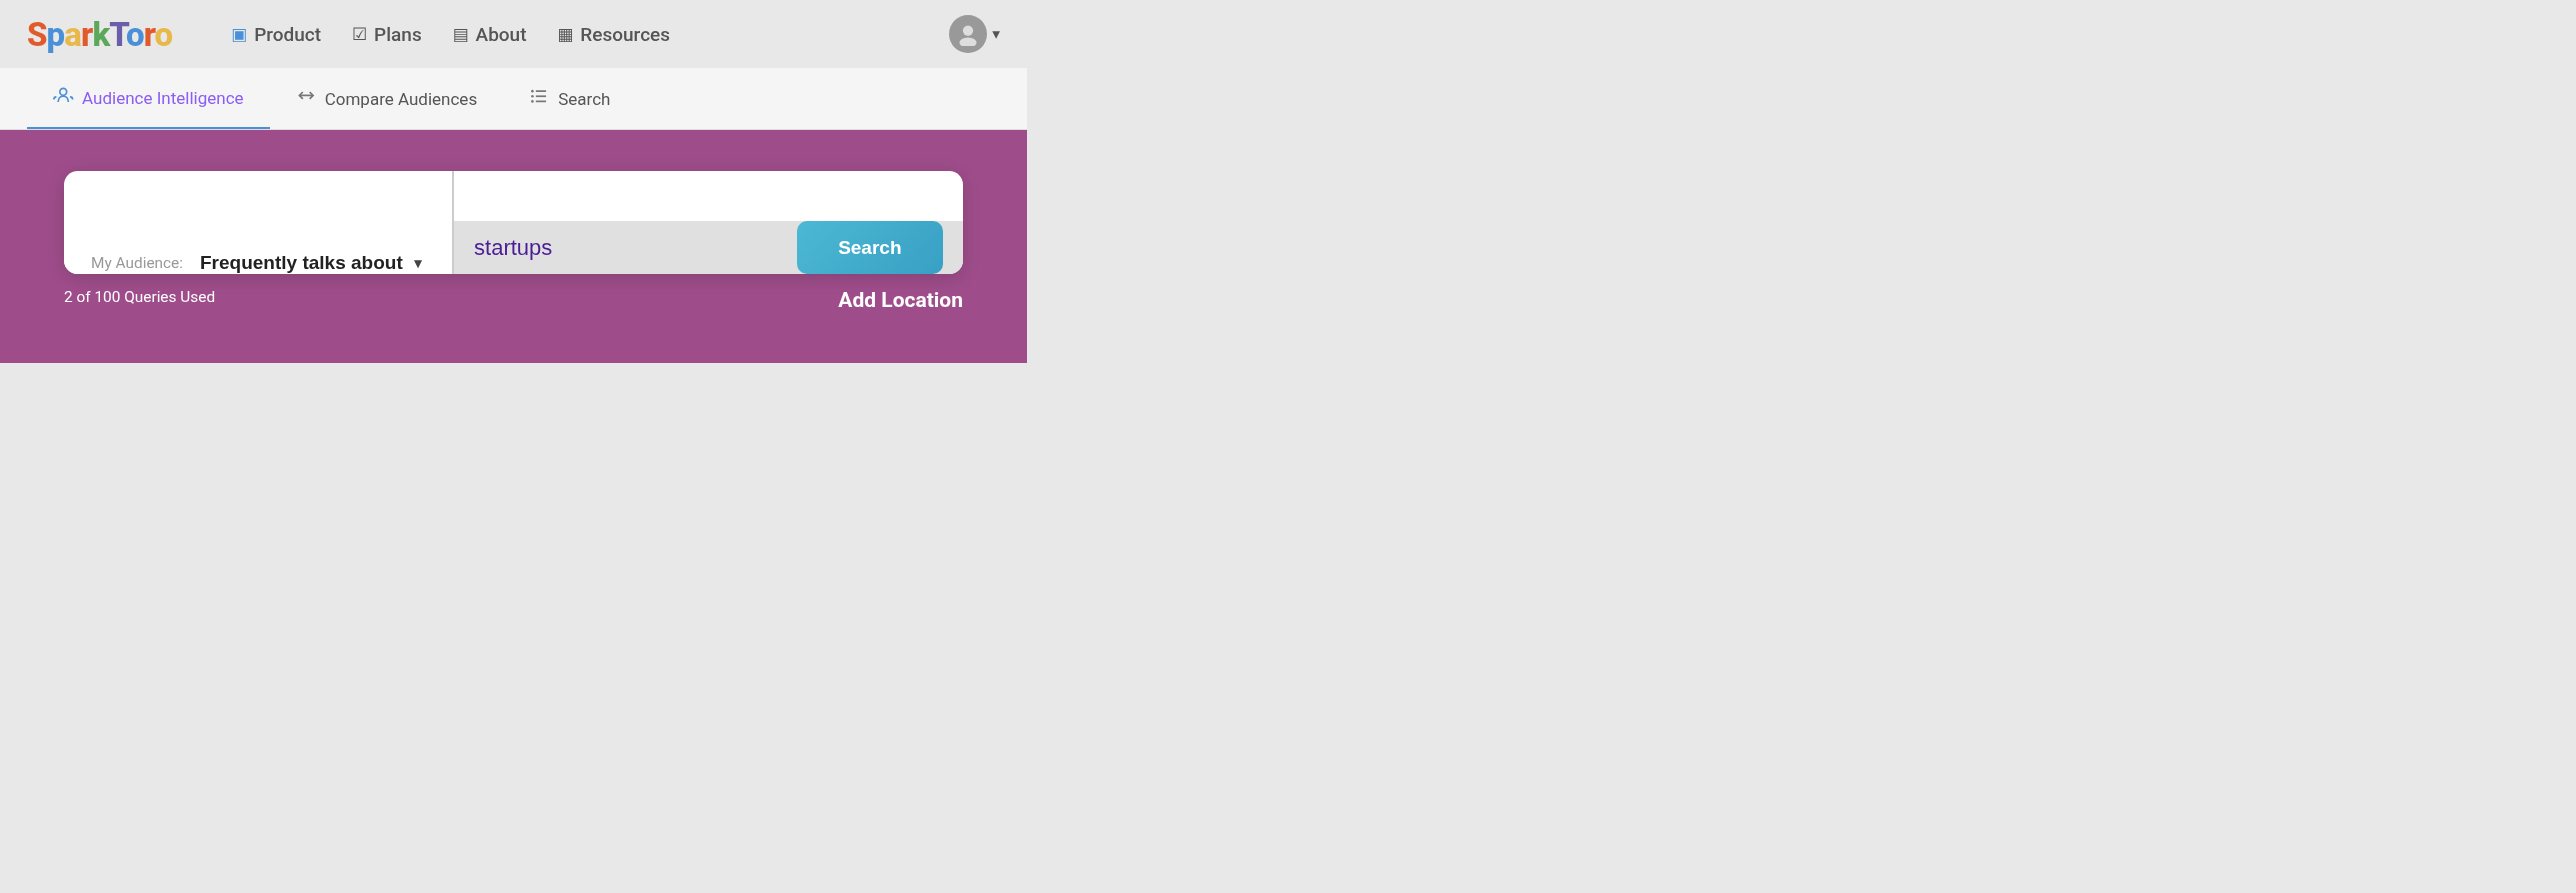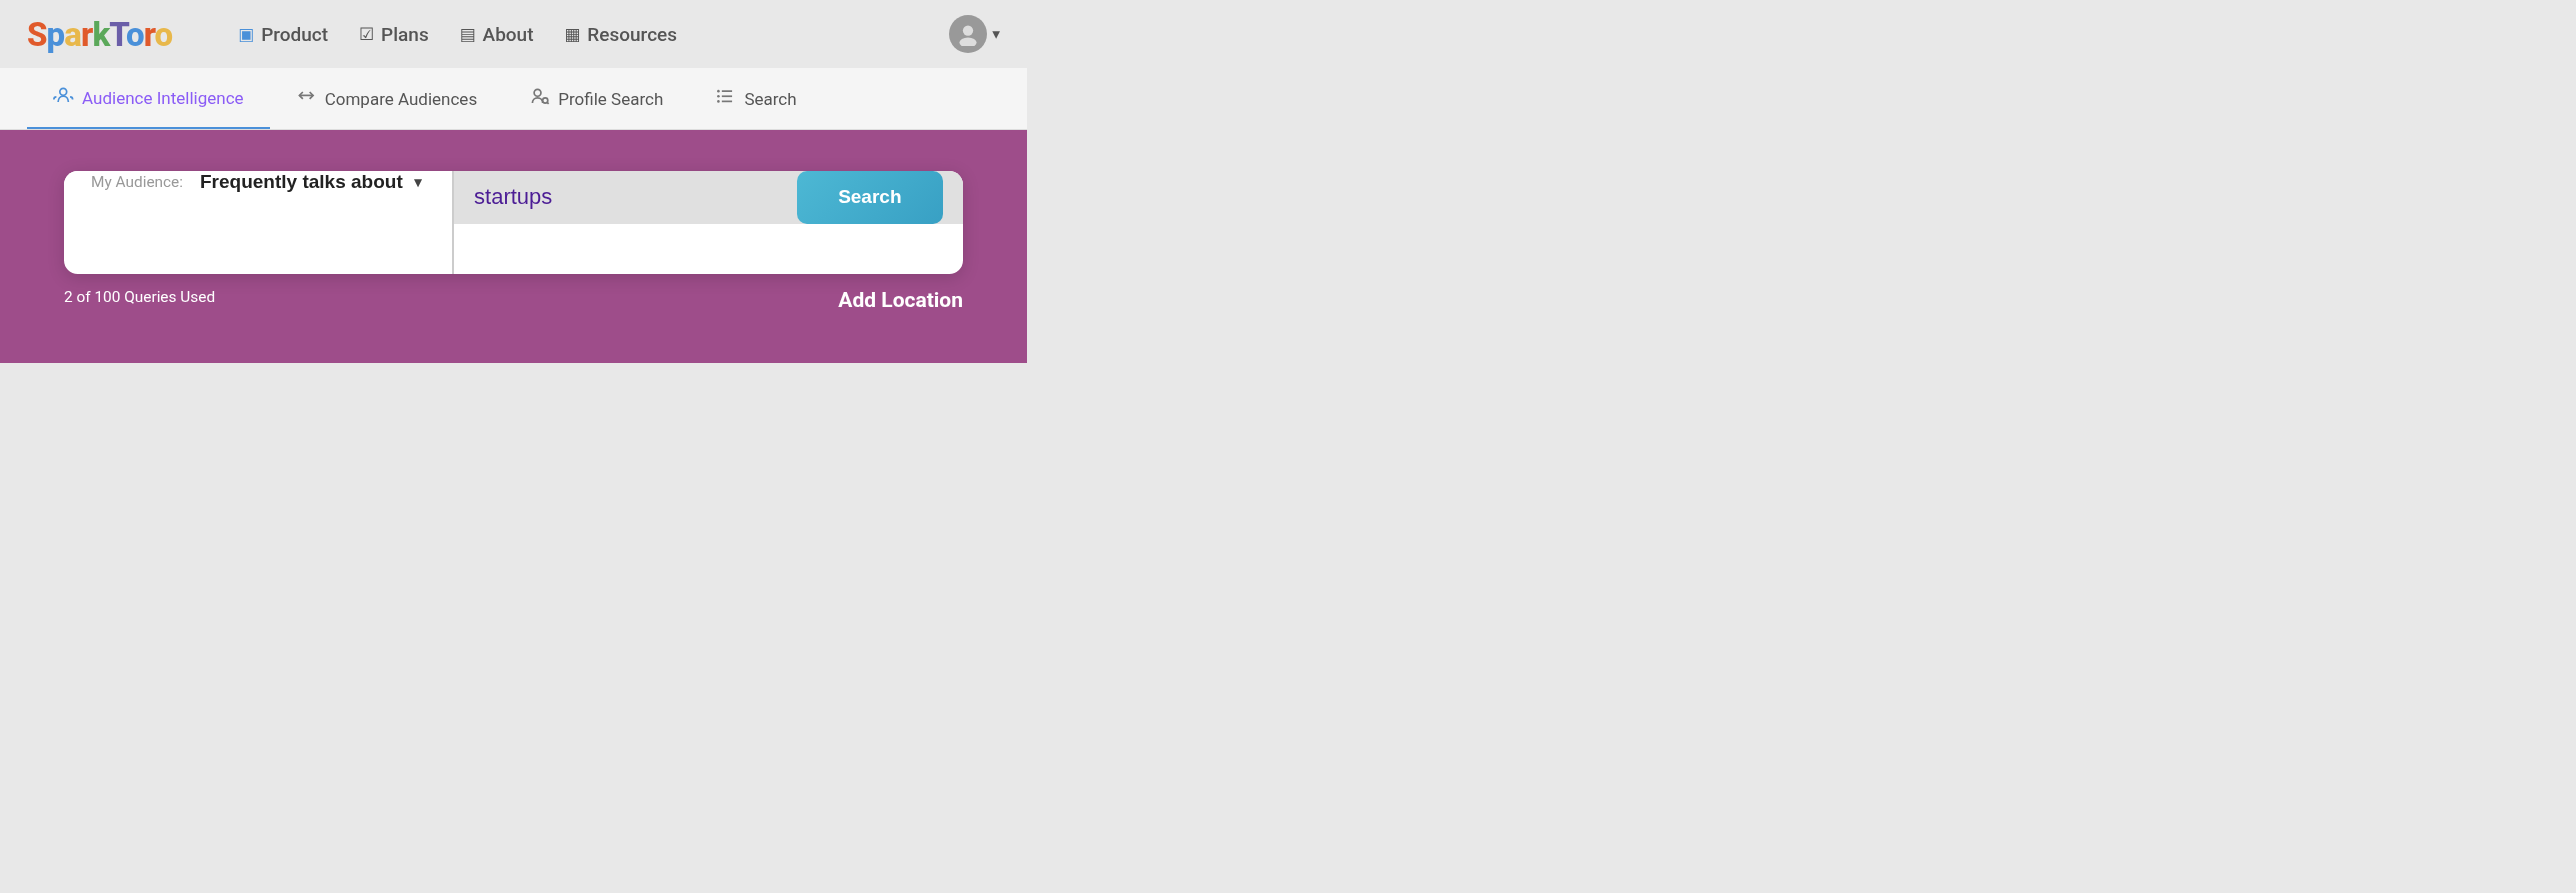--- a/index.html
+++ b/index.html
@@ -17,21 +17,21 @@
       align-items: center;
       padding: 0 27px;
       height: 68px;
       gap: 34px;
     }
 
     .logo {
       font-size: 33px;
       font-weight: 800;
       letter-spacing: -0.9px;
-      margin-right: 32px;
+      margin-right: 25px;
     }
     .logo-s { color: #e05a2b; }
     .logo-p { color: #4a90d9; }
     .logo-a { color: #e8b84b; }
     .logo-r { color: #e05a2b; }
     .logo-k { color: #5ba85a; }
     .logo-T { color: #6b5ea8; }
     .logo-o1 { color: #4a90d9; }
     .logo-r2 { color: #e05a2b; }
     .logo-o2 { color: #e8b84b; }
@@ -137,21 +137,21 @@
       flex-direction: column;
       align-items: center;
       position: relative;
     }
 
     
     .search-card {
       background: white;
       border-radius: 13.7px;
       display: flex;
-      align-items: flex-start;
+      align-items: flex-end;
       width: 100%;
       max-width: 899px;
       min-height: 103px;
       overflow: hidden;
       box-shadow: 0 3.4px 17px rgba(0,0,0,0.15);
     }
 
     .search-left {
       background: white;
       display: flex;
@@ -303,31 +303,20 @@
       <svg width="20.5" height="20.5" viewBox="0 0 24 24" fill="none" stroke="#777" stroke-width="2">
         <path d="M8 7l-4 4 4 4M16 7l4 4-4 4"></path>
         <line x1="4" y1="11" x2="20" y2="11"></line>
       </svg>
     </span>
     <span>Compare Audiences</span>
   </div>
   <div class="sec-nav-item">
     <span class="sec-nav-icon">
       <svg width="20.5" height="20.5" viewBox="0 0 24 24" fill="none" stroke="#777" stroke-width="2">
-        <circle cx="10" cy="8" r="4"></circle>
-        <path d="M4 20c0-3.5 2.5-6 6-6s6 2.5 6 6"></path>
-        <circle cx="19" cy="17" r="3"></circle>
-        <line x1="21.5" y1="19.5" x2="23" y2="21"></line>
-      </svg>
-    </span>
-    <span>Profile Search</span>
-  </div>
-  <div class="sec-nav-item">
-    <span class="sec-nav-icon">
-      <svg width="20.5" height="20.5" viewBox="0 0 24 24" fill="none" stroke="#777" stroke-width="2">
         <line x1="8" y1="6" x2="20" y2="6"></line>
         <line x1="8" y1="12" x2="20" y2="12"></line>
         <line x1="8" y1="18" x2="20" y2="18"></line>
         <circle cx="4" cy="6" r="1.5" fill="#777" stroke="none"></circle>
         <circle cx="4" cy="12" r="1.5" fill="#777" stroke="none"></circle>
         <circle cx="4" cy="18" r="1.5" fill="#777" stroke="none"></circle>
       </svg>
     </span>
     <span>Search</span>
   </div>

